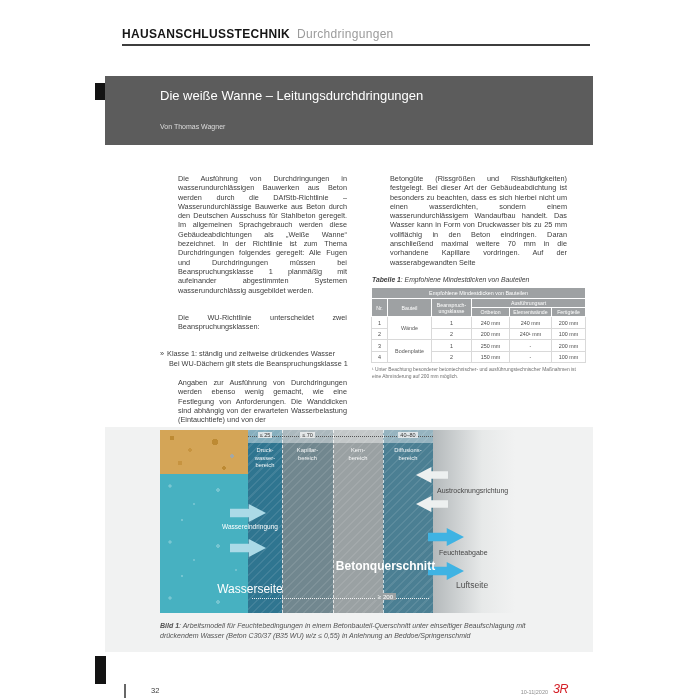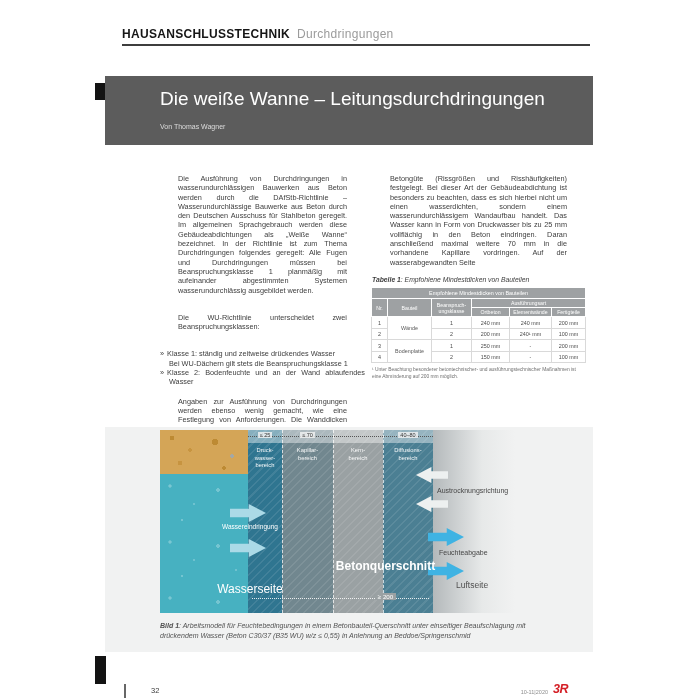--- a/index.html
+++ b/index.html
@@ -16,21 +16,21 @@
   .runhead .topic{color:#9b9b9b;margin-left:7px;}
   .runrule{left:122px;top:44px;width:468px;height:2px;background:#3e3e3e;}
 
   
   .edgemark{background:#131313;}
   .edgemark.m1{left:95px;top:83px;width:11px;height:17px;}
   .edgemark.m2{left:95px;top:656px;width:11px;height:28px;}
 
   
   .banner{left:105px;top:76px;width:488px;height:69px;background:#5c5c5c;}
-  .banner .title{position:absolute;left:55px;top:12px;font-size:19px;color:#ffffff;white-space:nowrap;}
+  .banner .title{position:absolute;left:55px;top:12px;font-size:13px;color:#ffffff;white-space:nowrap;}
   .banner .byline{position:absolute;left:55px;top:47px;font-size:7px;color:#dddddd;}
 
   
   .bodycol{font-size:7.3px;line-height:9.3px;text-align:justify;color:#3d3d3d;}
   .col-left{left:160px;top:156px;width:205px;}
   .col-right{left:372px;top:156px;width:213px;}
   .bodycol p{margin:18px;}
   .bodycol p.gap{margin-top:10px;}
   .bullet-item{padding-left:9px;text-indent:-9px;}
   .bullet-item .marker{margin-right:3px;}
@@ -116,21 +116,21 @@
   .lbl-feuchte{left:334px;top:122px;}
   .lbl-luftseite{left:351px;top:153px;font-size:8.5px;color:#4f4f4f;}
 
   .fig-caption{left:55px;top:194px;width:396px;font-size:7px;line-height:9.5px;font-style:italic;color:#525252;text-align:left;}
   .fig-caption .cap-label{font-weight:bold;}
 
   
   .foot-rule{left:124px;top:684px;width:2px;height:14px;background:#676767;}
   .foot-page{left:131px;top:686px;font-size:7.5px;color:#3a3a3a;padding-left:20px;}
   .foot-issue{left:500px;top:689px;width:48px;text-align:right;font-size:5.5px;color:#8d8d8d;}
-  .foot-logo{left:553px;top:682px;font-size:12.5px;font-weight:bold;font-style:italic;color:#d41f26;letter-spacing:-0.5px;}
+  .foot-logo{left:553px;top:682px;font-size:12.5px;font-weight:normal;font-style:italic;color:#d41f26;letter-spacing:-0.5px;}
 </style>
 </head>
 <body>
 
 <div class="abs runhead">
   <span class="sec">HAUSANSCHLUSSTECHNIK</span><span class="topic">Durchdringungen</span>
 </div>
 <div class="abs runrule"></div>
 
 <div class="abs edgemark m1"></div>
@@ -140,23 +140,20 @@
   <div class="title">Die weiße Wanne – Leitungsdurchdringungen</div>
   <div class="byline">Von Thomas Wagner</div>
 </div>
 
 <div class="abs bodycol col-left">
   <p>Die Ausführung von Durchdringungen in wasserundurchlässigen Bauwerken aus Beton werden durch die DAfStb-Richtlinie – Wasserundurchlässige Bauwerke aus Beton durch den Deutschen Ausschuss für Stahlbeton geregelt. Im allgemeinen Sprachgebrauch werden diese Gebäudeabdichtungen als „Weiße Wanne“ bezeichnet. In der Richtlinie ist zum Thema Durchdringungen folgendes geregelt: Alle Fugen und Durchdringungen müssen bei Beanspruchungsklasse 1 planmäßig mit aufeinander abgestimmten Systemen wasserundurchlässig ausgebildet werden.</p>
   <p>Die WU-Richtlinie unterscheidet zwei Beanspruchungsklassen:</p>
   <div class="bullet-item">
     <span class="marker">»</span><span class="btxt">Klasse 1: ständig und zeitweise drückendes Wasser
 Bei WU-Dächern gilt stets die Beanspruchungsklasse 1</span>
-  </div>
-  <div class="bullet-item">
-    <span class="marker">»</span><span class="btxt">Klasse 2: Bodenfeuchte und an der Wand ablaufendes Wasser</span>
   </div>
   <p class="gap">Angaben zur Ausführung von Durchdringungen werden ebenso wenig gemacht, wie eine Festlegung von Anforderungen. Die Wanddicken sind abhängig von der erwarteten Wasserbelastung (Eintauchtiefe) und von der</p>
 </div>
 
 <div class="abs bodycol col-right">
   <p>Betongüte (Rissgrößen und Risshäufigkeiten) festgelegt. Bei dieser Art der Gebäudeabdichtung ist besonders zu beachten, dass es sich hierbei nicht um einen wasserdichten, sondern einem wasserundurchlässigem Wandaufbau handelt. Das Wasser kann in Form von Druckwasser bis zu 25 mm vollflächig in den Beton eindringen. Daran anschließend maximal weitere 70 mm in die vorhandene Kapillare vordringen. Auf der wasserabgewandten Seite</p>
 </div>
 
 <div class="abs tbl-caption">
   <span class="cap-label">Tabelle 1</span><span>: Empfohlene Mindestdicken von Bauteilen</span>

